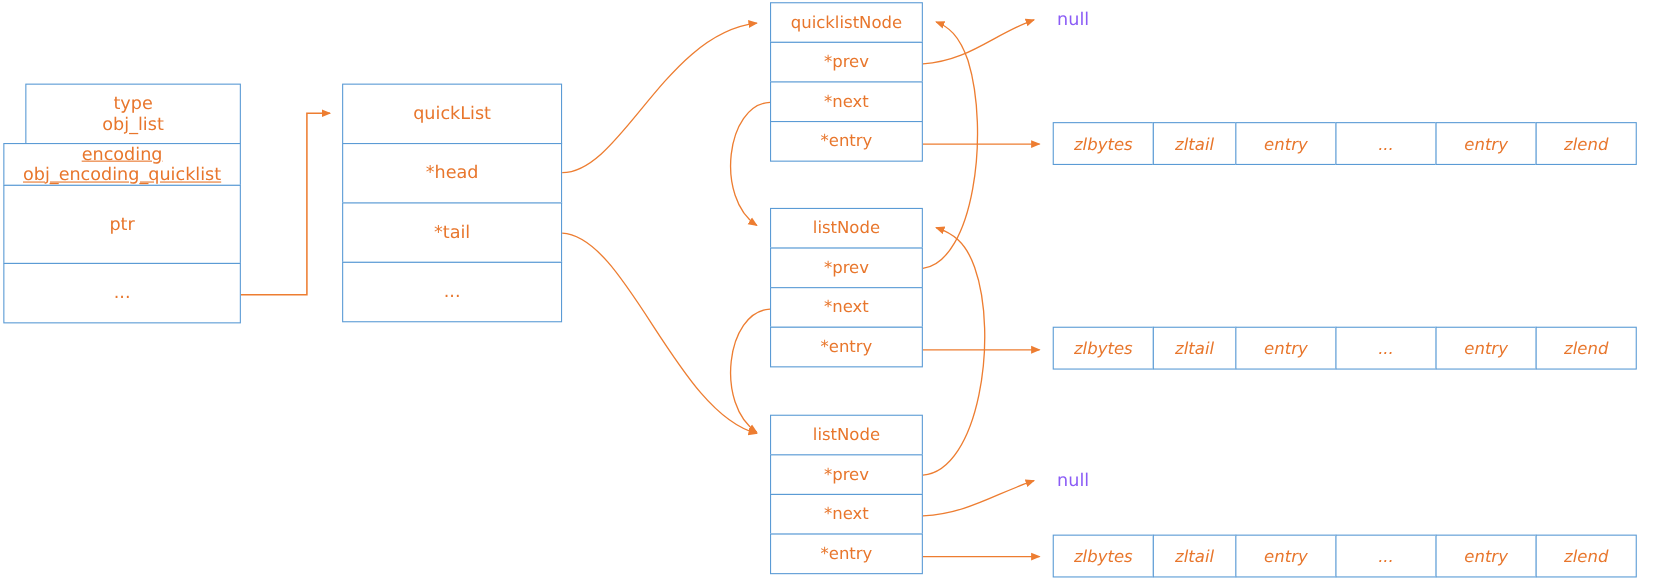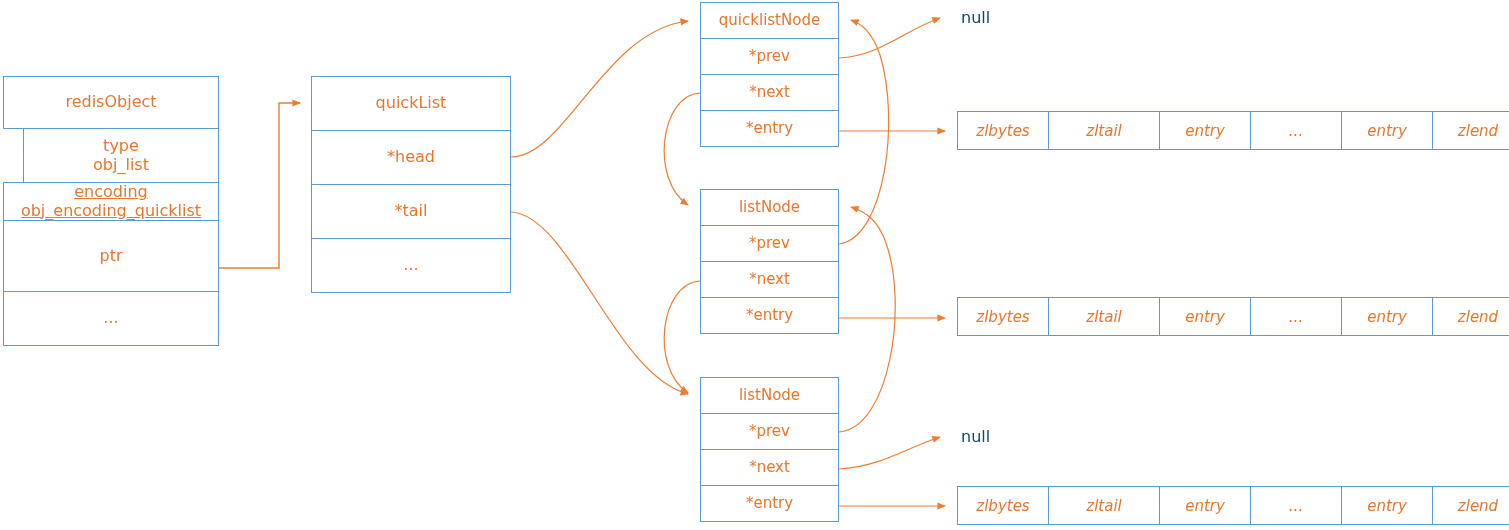--- a/index.html
+++ b/index.html
@@ -67,32 +67,32 @@
     background: #ffffff;
     color: #e8762c;
     font-size: 15px;
     display: flex;
     align-items: center;
     justify-content: center;
     margin-left: -1px;
   }
   .ziplist .zcell:first-child { margin-left: 0; }
   .zw0 { width: 92px; }
-  .zw1 { width: 112px; }
+  .zw1 { width: 76px; }
   .zw2 { width: 92px; }
   .zw3 { width: 92px; }
   .zw4 { width: 92px; }
   .zw5 { width: 92px; }
   #ziplist-1 { left: 957px; top: 111px; }
   #ziplist-2 { left: 957px; top: 297px; }
   #ziplist-3 { left: 957px; top: 486px; }
 
   .null-label {
     position: absolute;
-    color: #0c4a6e;
+    color: #8b5cf6;
     font-size: 16px;
     white-space: nowrap;
   }
   #null-1 { left: 961px; top: 8px; }
   #null-2 { left: 961px; top: 427px; }
 
   #wires {
     position: absolute;
     left: 0; top: 0;
     width: 1509px;
@@ -129,21 +129,20 @@
     <path d="M839,432 C890,428 908,305 886,243 C878,220 866,212 851,207" fill="none" stroke="#ed7d31" stroke-width="1.2" marker-end="url(#arrowhead)"></path>
 
     <path d="M839,469 C880,467 906,448 940,437" fill="none" stroke="#ed7d31" stroke-width="1.2" marker-end="url(#arrowhead)"></path>
 
     <path d="M839,131 L945,131" fill="none" stroke="#ed7d31" stroke-width="1.2" marker-end="url(#arrowhead)"></path>
     <path d="M839,318 L945,318" fill="none" stroke="#ed7d31" stroke-width="1.2" marker-end="url(#arrowhead)"></path>
     <path d="M839,506 L945,506" fill="none" stroke="#ed7d31" stroke-width="1.2" marker-end="url(#arrowhead)"></path>
   </svg>
 
   <div class="struct" id="redis-object">
-    <div class="cell c0">redisObject</div>
     <div class="cell c1">type
 obj_list</div>
     <div class="cell c2">encoding
 obj_encoding_quicklist</div>
     <div class="cell c3">ptr</div>
     <div class="cell c4">...</div>
   </div>
 
   <div class="struct" id="quicklist">
     <div class="cell">quickList</div>

